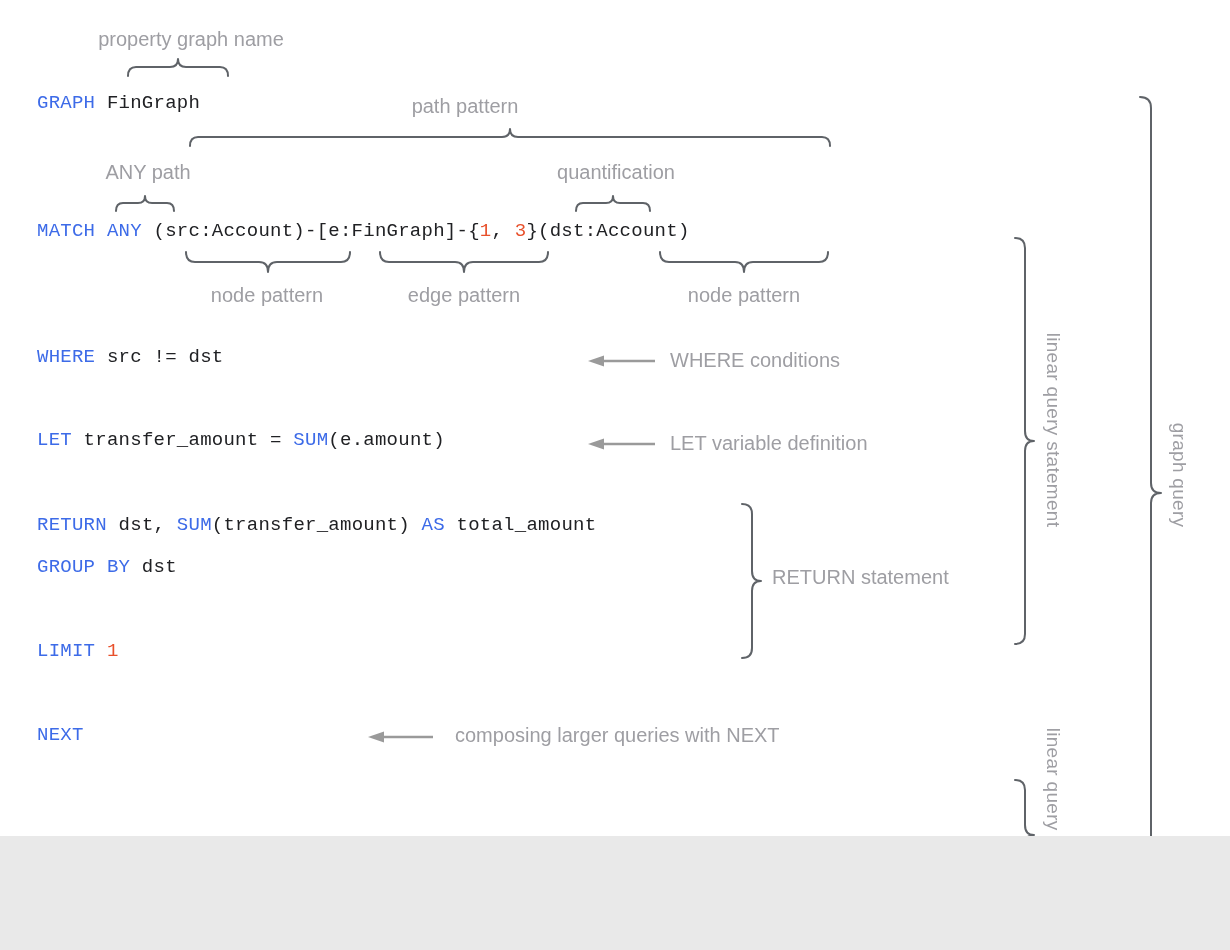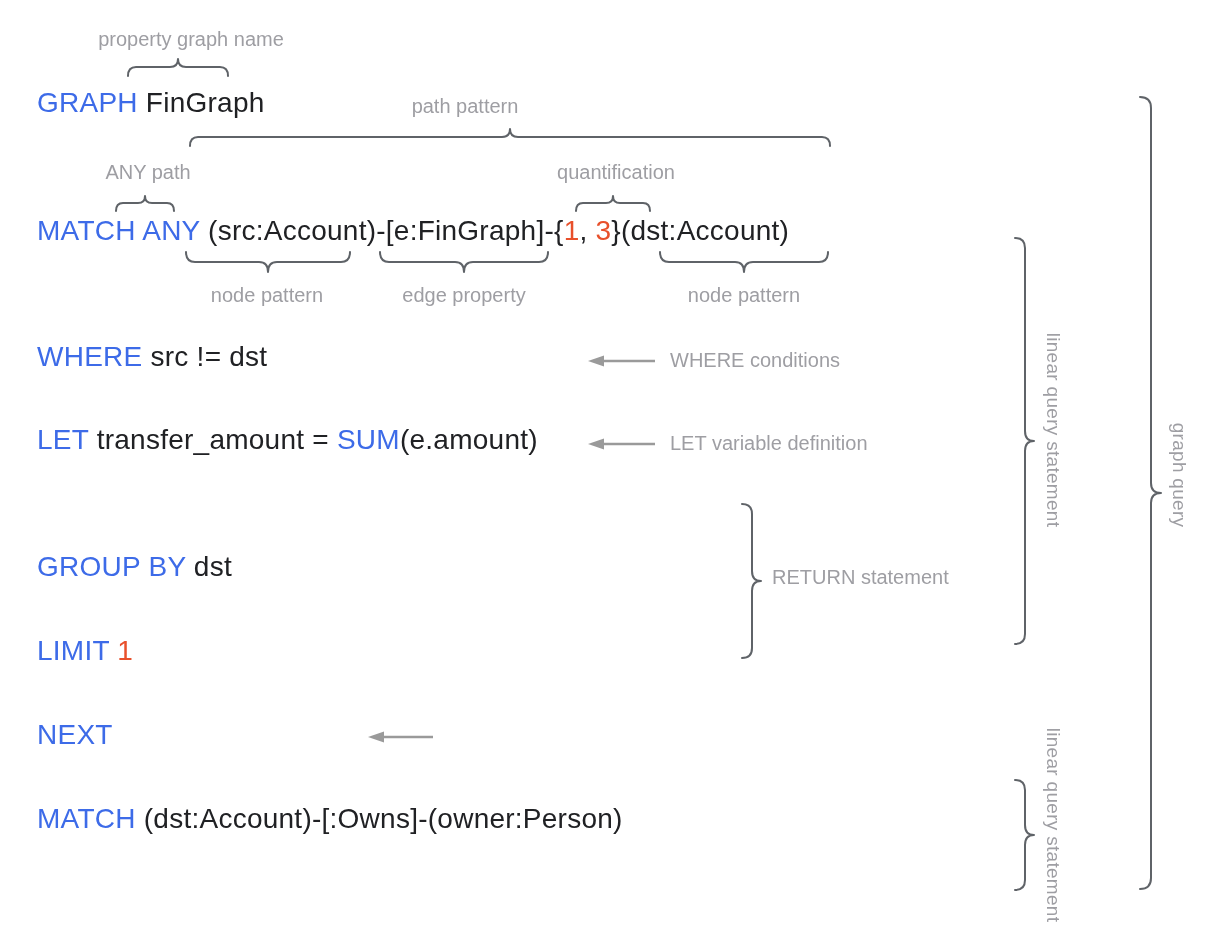--- a/index.html
+++ b/index.html
@@ -2,27 +2,27 @@
 <html style="--keyword: #3d6be8; --number: #e8502b; --code: #202124; --label: #9e9ea3; --brace: #5f6368; --arrow: #9a9a9a; --background: #ffffff;"><head>
 <meta charset="utf-8">
 <style>
   :root{
     --keyword:#3d6be8; --number:#e8502b; --code:#202124;
     --label:#9e9ea3; --brace:#5f6368; --arrow:#9a9a9a; --background:#ffffff;
   }
   html,body{margin:0;padding:0;}
   body{background:#e9e9e9;font-family:"Liberation Sans",sans-serif;}
   .canvas{
-    position:relative;width:1230px;height:950px;margin:0 auto;
+    position:relative;width:1230px;height:836px;margin:0 auto;
     background:var(--background);overflow:hidden;
   }
   .code{
     position:absolute;left:37px;white-space:pre;
-    font-family:Liberation Sans, sans-serif;
-    font-size:28px;line-height:26px;letter-spacing:0.25px;color:var(--code);
+    font-family:Liberation Mono, monospace;
+    font-size:19px;line-height:26px;letter-spacing:0.25px;color:var(--code);
   }
   .tok-kw{color:var(--keyword);}
   .tok-num{color:var(--number);}
   .tok-plain{color:var(--code);}
   .lbl{
     position:absolute;color:var(--label);font-size:20px;line-height:23px;
     white-space:nowrap;
     text-align:right;
   }
   .lbl.center{text-align:center;}
@@ -38,38 +38,39 @@
 </head>
 <body>
 
 <div class="canvas">
 
   <div class="lbl center" style="left:85px;top:28px;width:212px">property graph name</div>
   <div class="lbl center" style="left:400px;top:95px;width:130px">path pattern</div>
   <div class="lbl center" style="left:98px;top:161px;width:100px">ANY path</div>
   <div class="lbl center" style="left:548px;top:161px;width:136px">quantification</div>
   <div class="lbl center" style="left:197px;top:284px;width:140px">node pattern</div>
-  <div class="lbl center" style="left:394px;top:284px;width:140px">edge property</div>
+  <div class="lbl center" style="left:394px;top:284px;width:140px">edge pattern</div>
   <div class="lbl center" style="left:674px;top:284px;width:140px">node pattern</div>
   <div class="lbl" style="left:670px;top:349px">WHERE conditions</div>
   <div class="lbl" style="left:670px;top:432px">LET variable definition</div>
   <div class="lbl" style="left:772px;top:566px">RETURN statement</div>
+  <div class="lbl" style="left:455px;top:724px">composing larger queries with NEXT</div>
 
   <div class="vlbl" style="left:1042px;top:430px">linear query statement</div>
   <div class="vlbl" style="left:1168px;top:475px">graph query</div>
   <div class="vlbl" style="left:1042px;top:825px">linear query statement</div>
 
   <div class="code" style="top:90px"><span class="tok-kw">GRAPH</span><span class="tok-plain"> FinGraph</span></div>
   <div class="code" style="top:218px"><span class="tok-kw">MATCH ANY</span><span class="tok-plain"> (src:Account)-[e:FinGraph]-{</span><span class="tok-num">1</span><span class="tok-plain">, </span><span class="tok-num">3</span><span class="tok-plain">}(dst:Account)</span></div>
   <div class="code" style="top:344px"><span class="tok-kw">WHERE</span><span class="tok-plain"> src != dst</span></div>
   <div class="code" style="top:427px"><span class="tok-kw">LET</span><span class="tok-plain"> transfer_amount = </span><span class="tok-kw">SUM</span><span class="tok-plain">(e.amount)</span></div>
+  <div class="code" style="top:512px"><span class="tok-kw">RETURN</span><span class="tok-plain"> dst, </span><span class="tok-kw">SUM</span><span class="tok-plain">(transfer_amount) </span><span class="tok-kw">AS</span><span class="tok-plain"> total_amount</span></div>
   <div class="code" style="top:554px"><span class="tok-kw">GROUP BY</span><span class="tok-plain"> dst</span></div>
   <div class="code" style="top:638px"><span class="tok-kw">LIMIT</span><span class="tok-plain"> </span><span class="tok-num">1</span></div>
   <div class="code" style="top:722px"><span class="tok-kw">NEXT</span></div>
-  <div class="code" style="top:806px"><span class="tok-kw">MATCH</span><span class="tok-plain"> (dst:Account)-[:Owns]-(owner:Person)</span></div>
 
   <svg class="shape" style="left:128px;top:59px" width="100" height="18">
     <path d="M0,17 Q0,8 8,8 L42,8 Q50,8 50,0 Q50,8 58,8 L92,8 Q100,8 100,17"></path>
   </svg>
   <svg class="shape" style="left:190px;top:129px" width="640" height="18">
     <path d="M0,17 Q0,8 8,8 L312,8 Q320,8 320,0 Q320,8 328,8 L632,8 Q640,8 640,17"></path>
   </svg>
   <svg class="shape" style="left:116px;top:196px" width="58" height="16">
     <path d="M0,15 Q0,7 7,7 L22,7 Q29,7 29,0 Q29,7 36,7 L51,7 Q58,7 58,15"></path>
   </svg>

